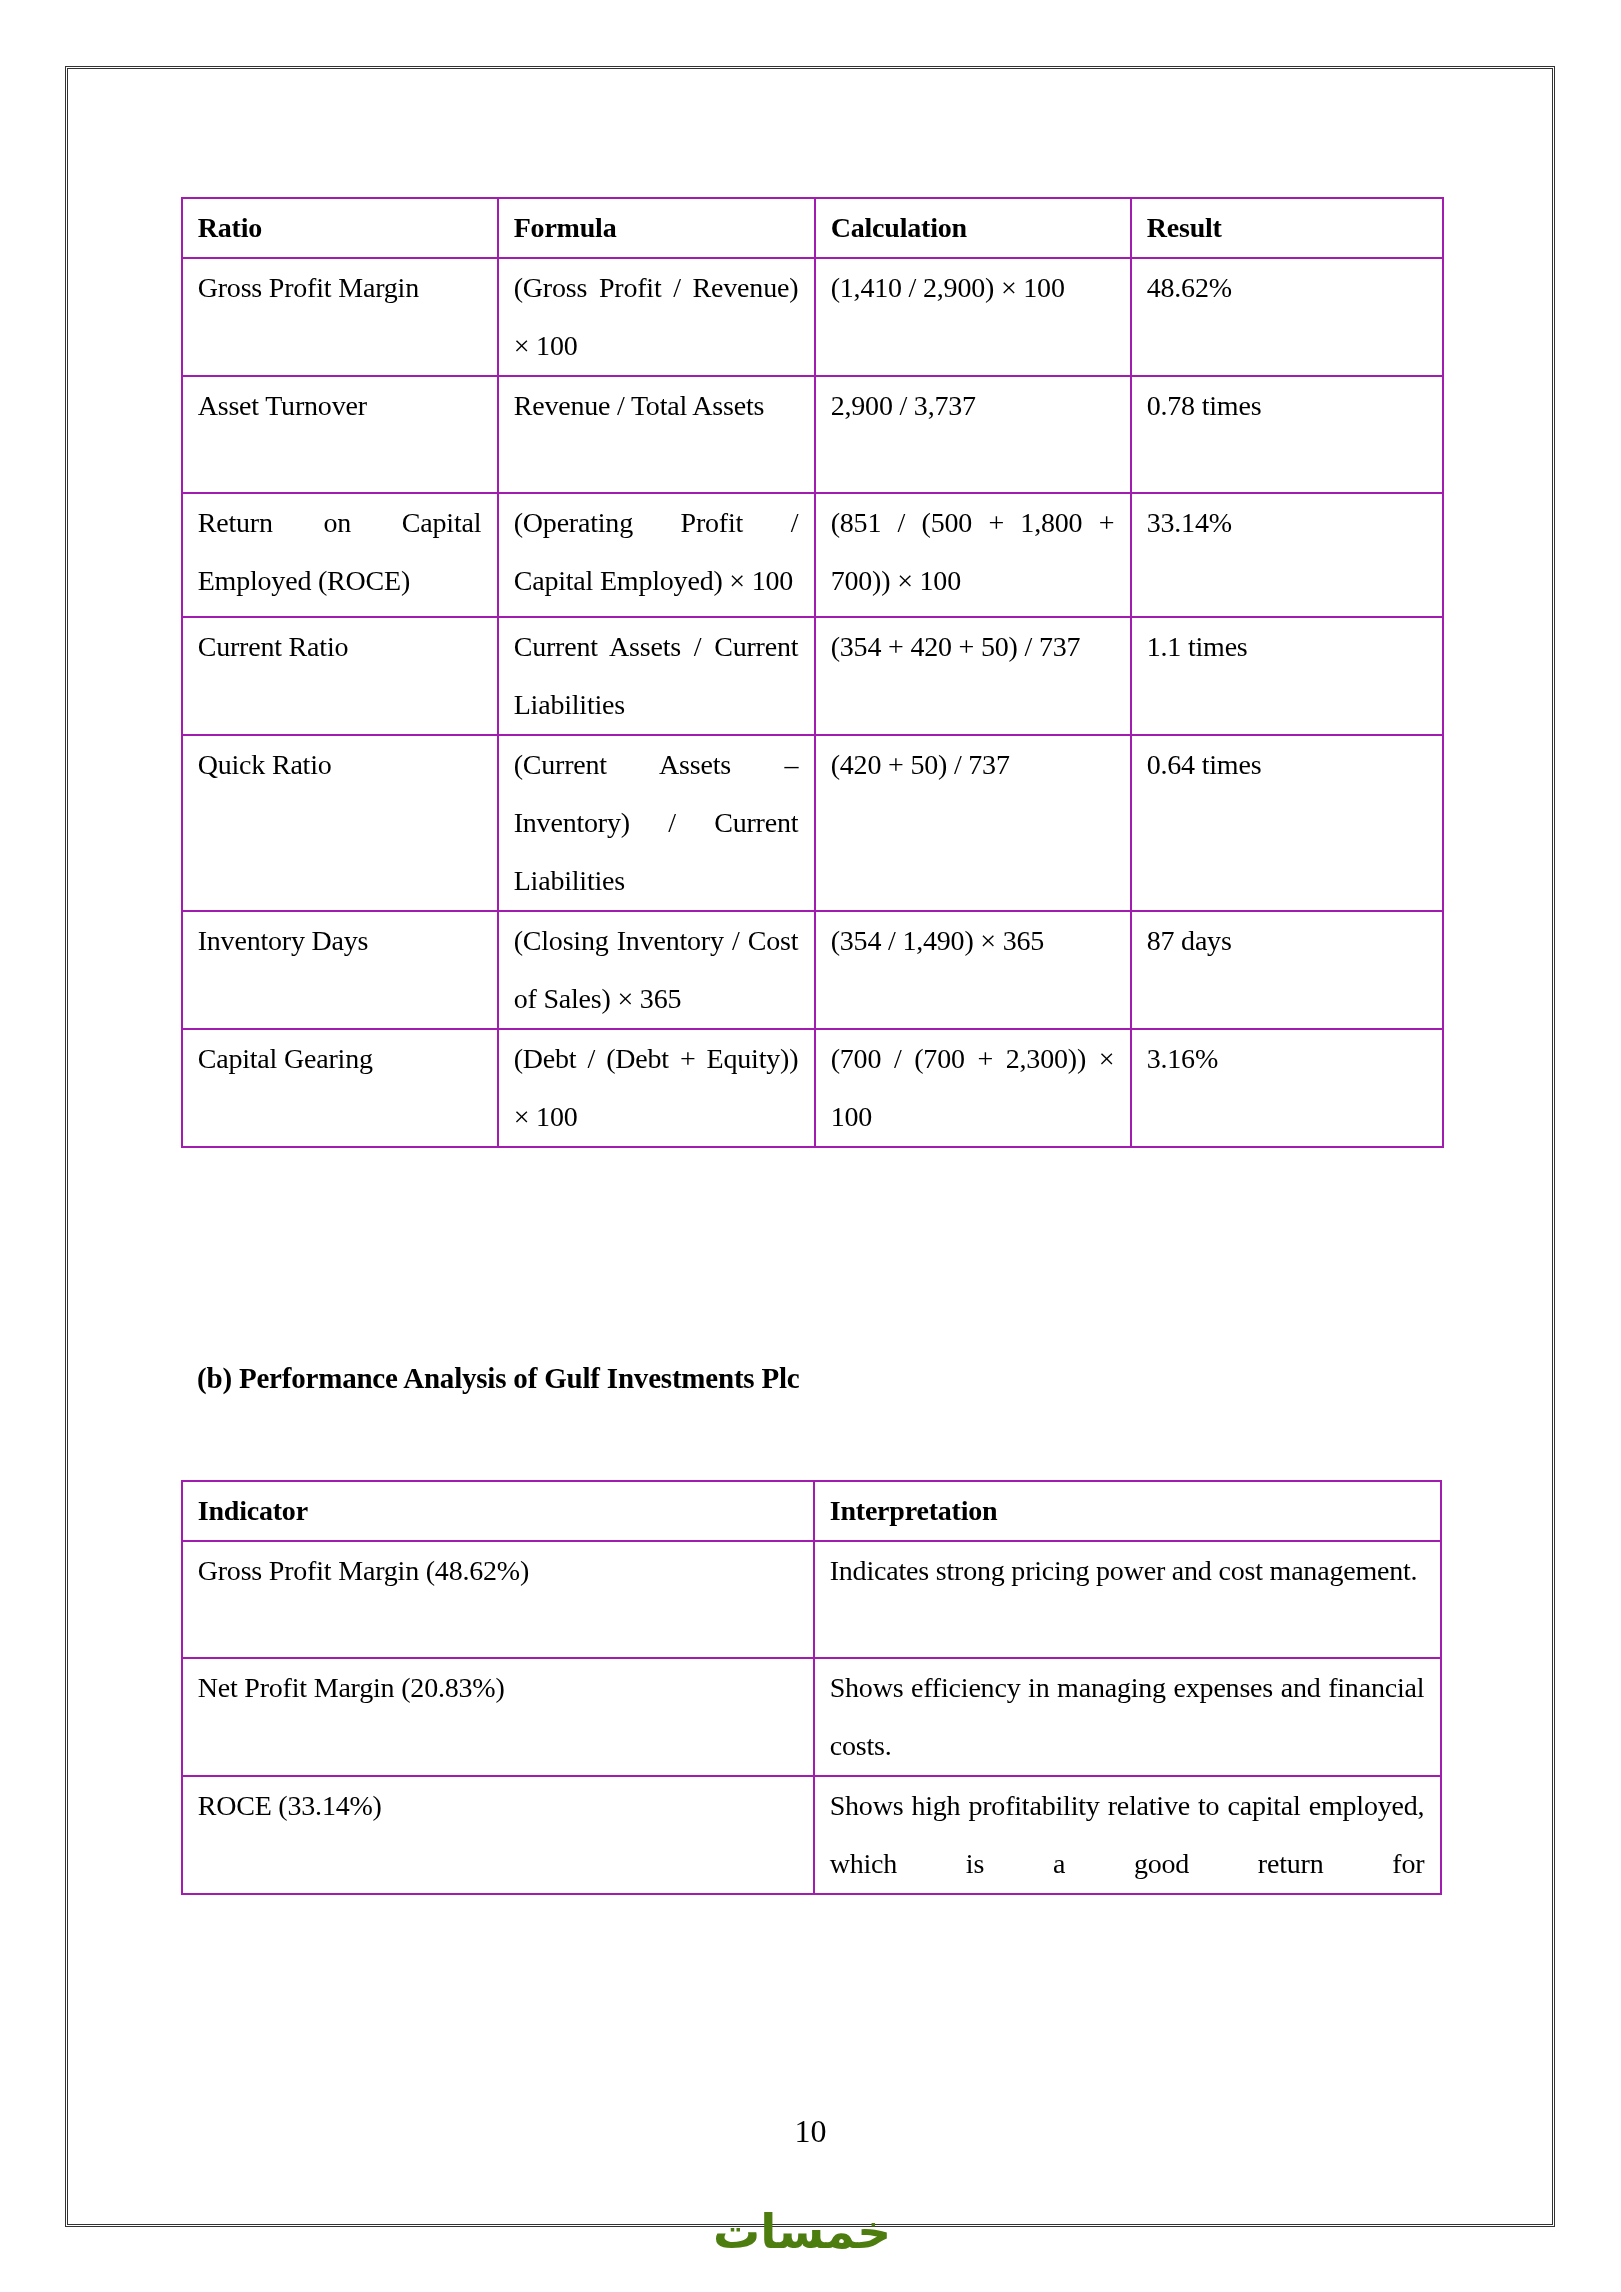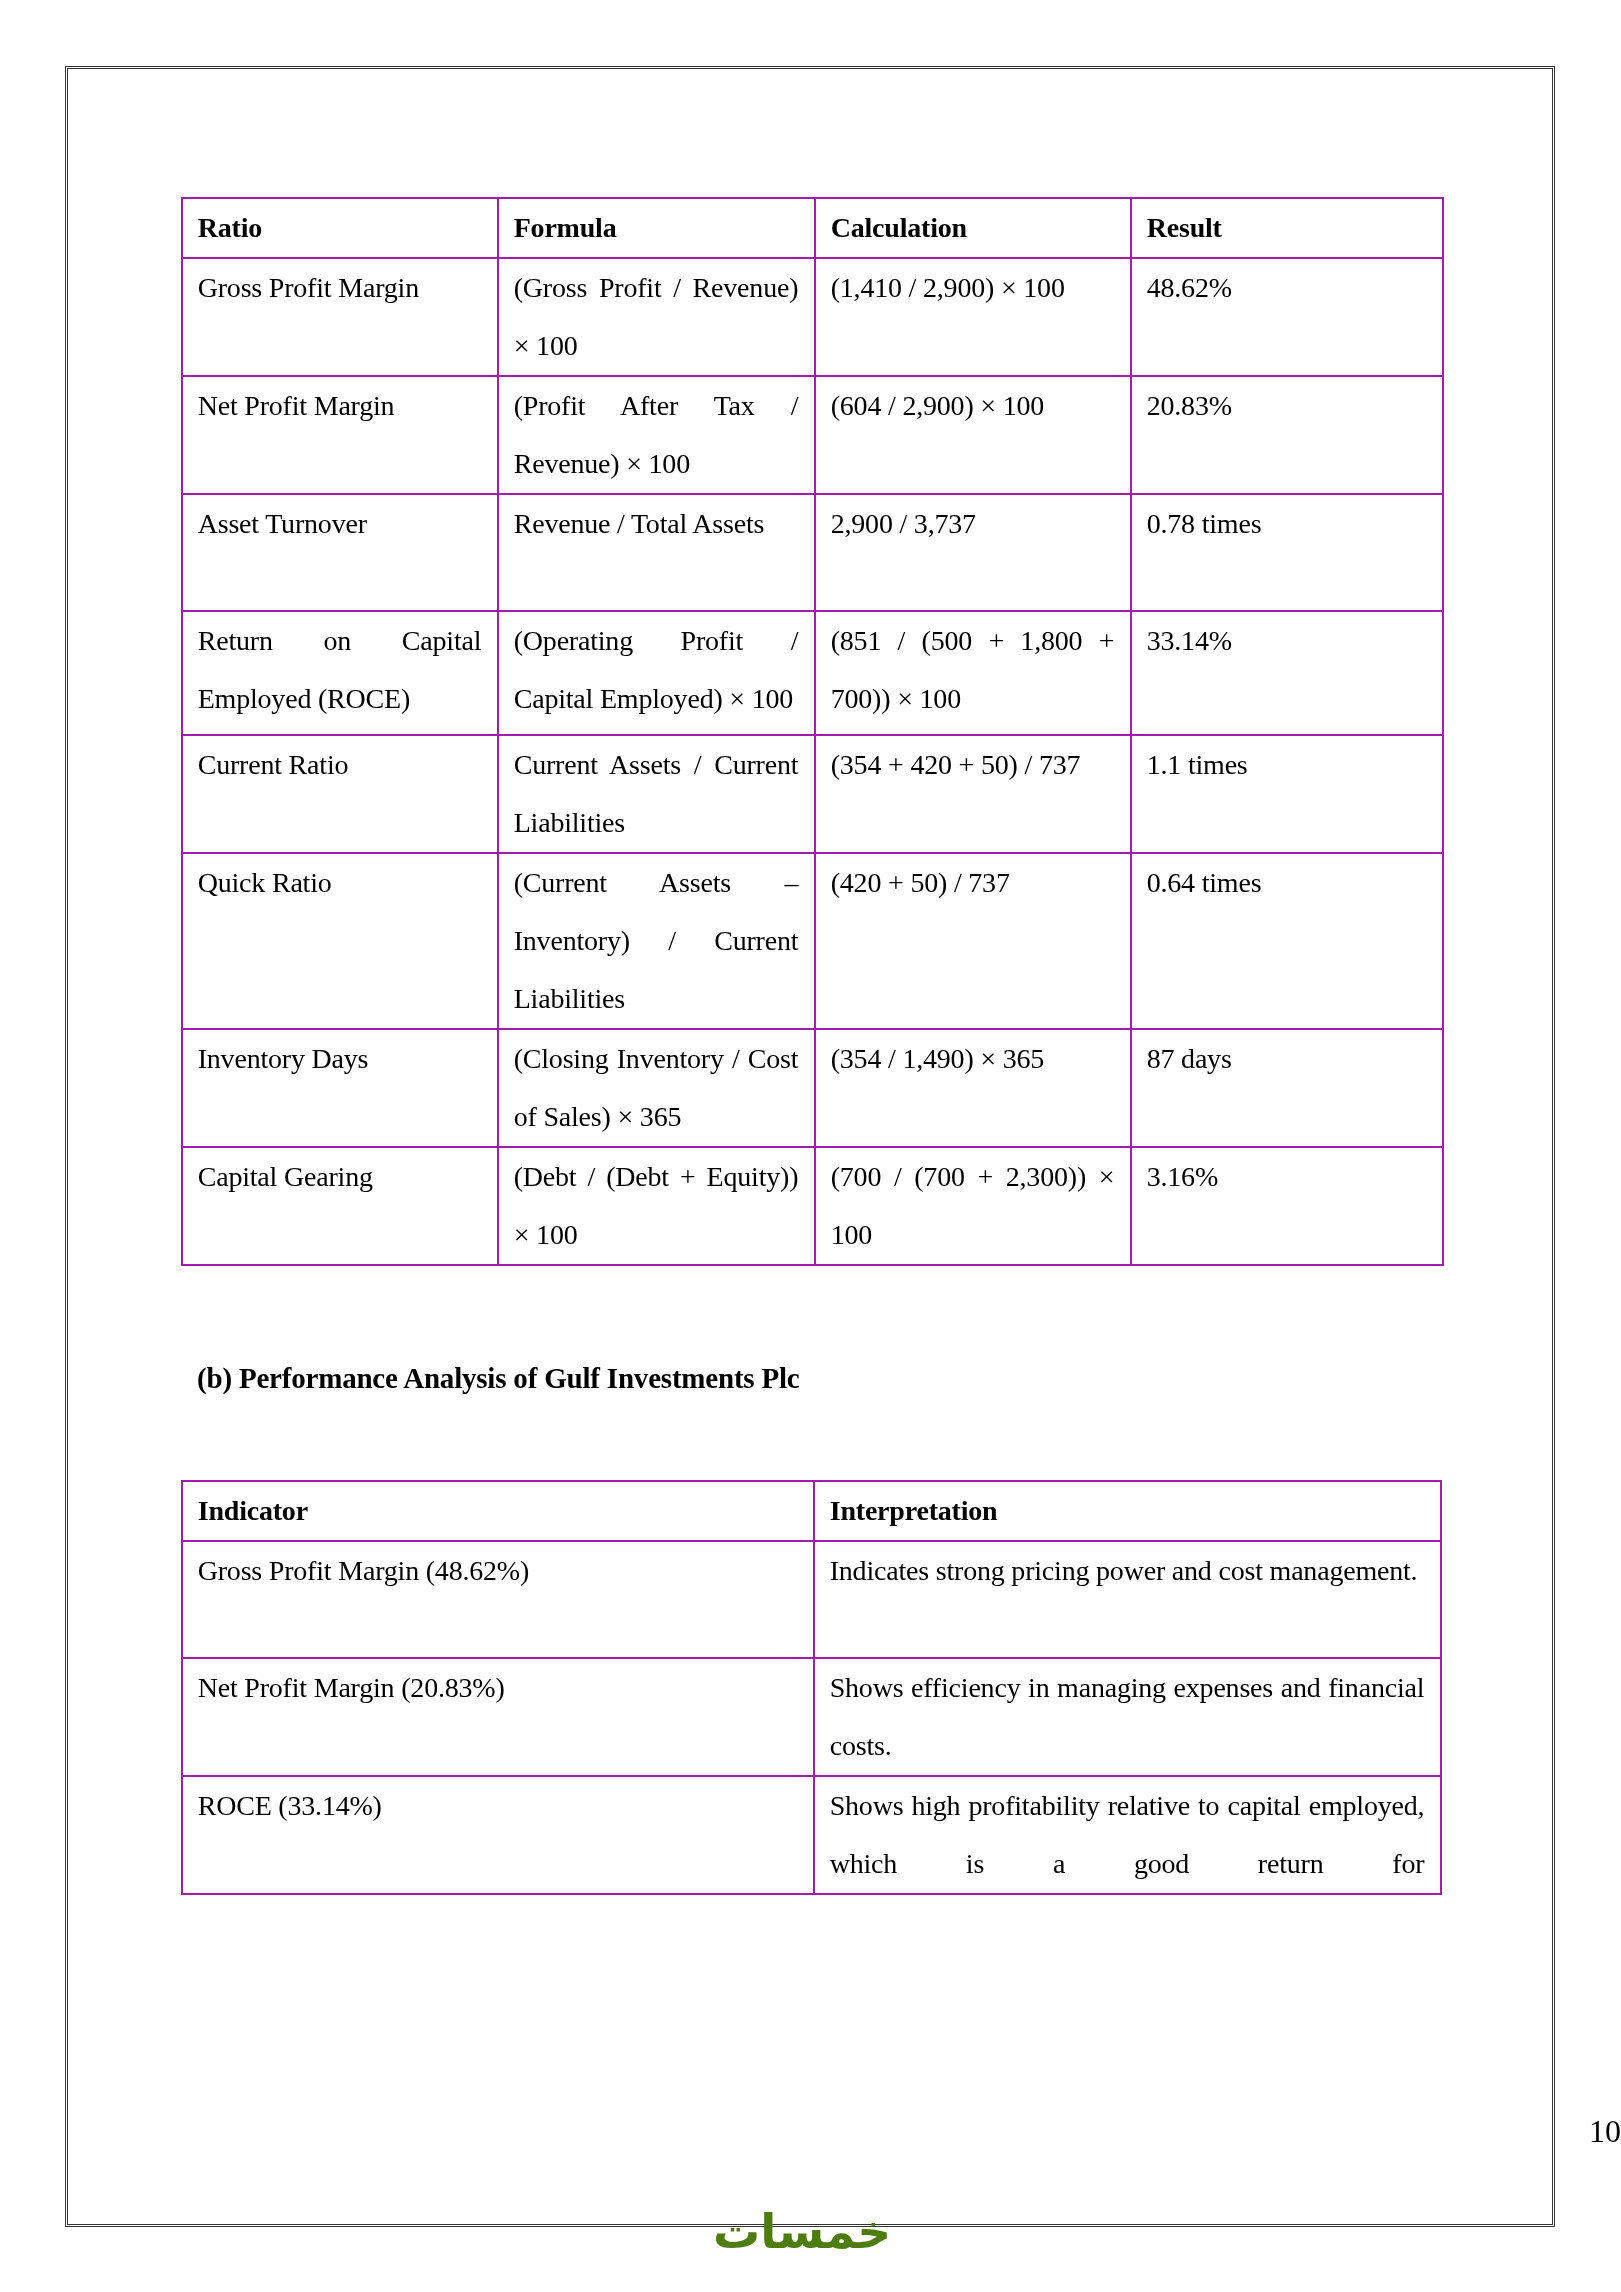--- a/index.html
+++ b/index.html
@@ -26,21 +26,21 @@
   .ratios col.c3 { width: 316px; } .ratios col.c4 { width: 312px; }
   .ratios tr.hdr td, .ratios tr.hdr th { height: 57px; }
   .indicators { left: 181px; top: 1480px; width: 1259px; }
   .indicators col.c1 { width: 632px; } .indicators col.c2 { width: 627px; }
   .indicators tr.hdr th { height: 57px; }
   .heading {
     position: absolute; left: 197px; top: 1361px; font-size: 29px; font-weight: bold;
     line-height: 35px; letter-spacing: -0.2px;
   }
   .page-number {
-    position: absolute; left: 0; width: 1621px; top: 2114px; text-align: right;
+    position: absolute; left: 0; width: 1621px; top: 2114px; text-align: center;
     font-size: 32px; line-height: 35px;
   }
   .watermark {
     position: absolute; left: 713px; top: 2207px; font-size: 47px; line-height: 49px;
     color: #4d7c0f; font-family: "DejaVu Sans", sans-serif; font-weight: bold;
     direction: rtl;
   }
 </style>
 </head>
 <body>
@@ -59,26 +59,20 @@
     <th>Ratio</th>
     <th>Formula</th>
     <th>Calculation</th>
     <th>Result</th>
   </tr>
   <tr style="height:117px">
     <td class="bold" style="text-align:justify">Gross Profit Margin</td>
     <td>(Gross Profit / Revenue) × 100</td>
     <td>(1,410 / 2,900) × 100</td>
     <td class="bold">48.62%</td>
-  </tr>
-  <tr style="height:117px">
-    <td class="bold">Net Profit Margin</td>
-    <td>(Profit After Tax / Revenue) × 100</td>
-    <td>(604 / 2,900) × 100</td>
-    <td class="bold">20.83%</td>
   </tr>
   <tr style="height:117px">
     <td class="bold">Asset Turnover</td>
     <td>Revenue / Total Assets</td>
     <td>2,900 / 3,737</td>
     <td class="bold">0.78 times</td>
   </tr>
   <tr style="height:124px">
     <td class="bold" style="text-align:justify">Return on Capital Employed (ROCE)</td>
     <td>(Operating Profit / Capital Employed) × 100</td>

